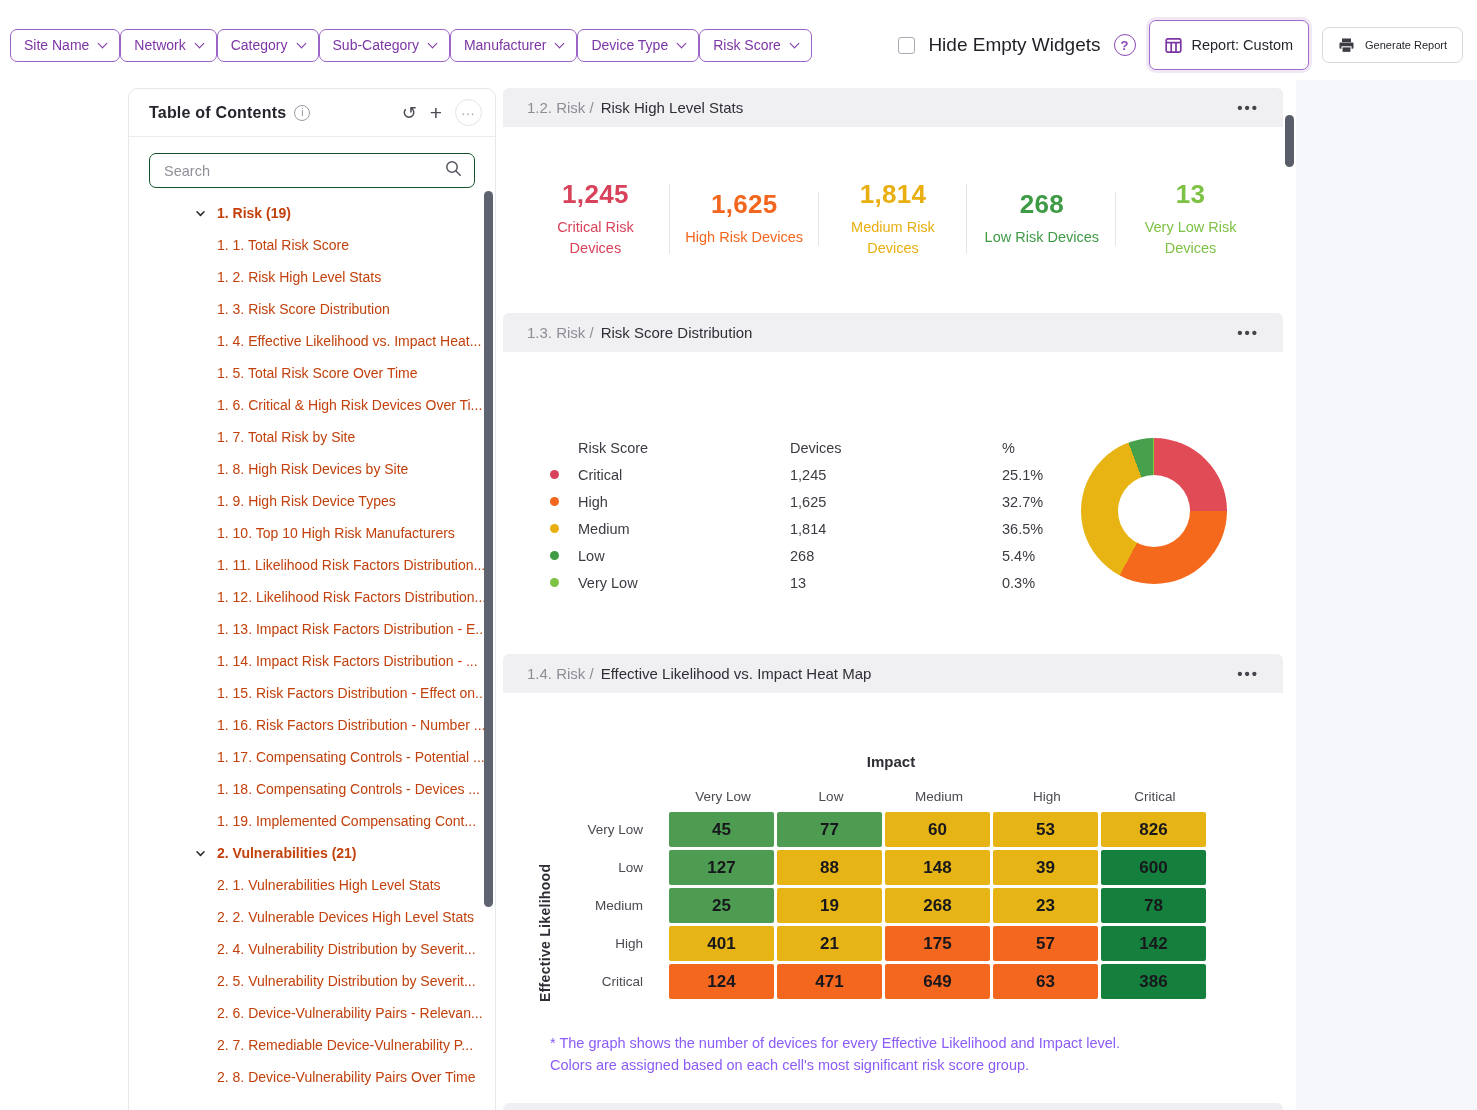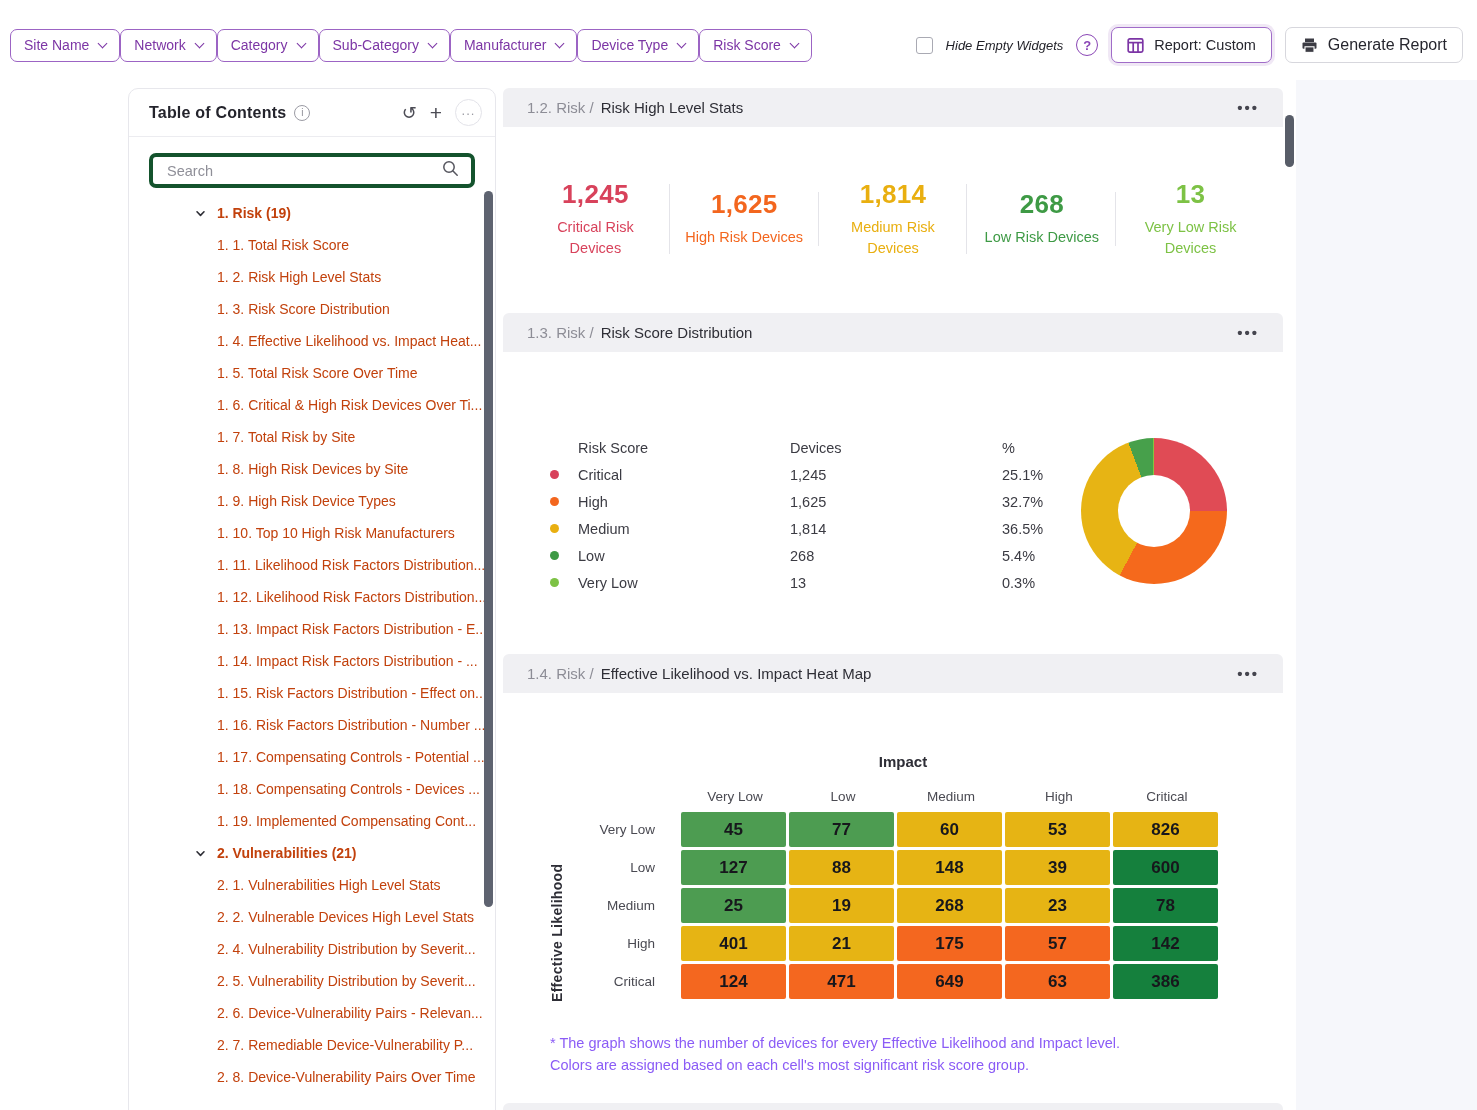--- a/index.html
+++ b/index.html
@@ -12,42 +12,42 @@
   .right-tint { position:absolute; left:1296px; top:80px; width:181px; height:1030px; background:#f6f7fb; }
 
   
   .toolbar { position:absolute; left:10px; top:28px; right:14px; height:34px; display:flex; align-items:center; gap:10px; }
   .filters { display:flex; }
   .filter-btn { display:inline-flex; align-items:center; gap:10px; padding:0 13px; height:33px;
     border:1.5px solid #9c64c4; border-radius:7px; color:#7c35a5; font-size:14px; background:#fff; cursor:pointer; white-space:nowrap; }
   .chev { width:7px; height:7px; border-right:1.7px solid #7c35a5; border-bottom:1.7px solid #7c35a5; transform:rotate(45deg); margin-top:-4px; }
   .toolbar-right { margin-left:auto; display:flex; align-items:center; gap:13px; }
   .checkbox { width:17px; height:17px; border:1.6px solid #a9aab3; border-radius:3px; background:#fff; cursor:pointer; }
-  .hide-label { font-size:13px; color:#1f1f26;font-style:italic; }
+  .hide-label { font-size:19px; color:#1f1f26; }
   .help-circle { width:22px; height:22px; border-radius:50%; border:1.6px solid #8a46b6; color:#8a46b6;
     display:flex; align-items:center; justify-content:center; font-size:13px; font-weight:700; cursor:pointer; }
-  .report-btn { display:flex; align-items:center; gap:10px; height:36px; padding:0 15px; border:1.5px solid #a06cc8;
+  .report-btn { display:flex; align-items:center; gap:10px; height:50px; padding:0 15px; border:1.5px solid #a06cc8;
     border-radius:7px; background:#fff; font-size:14.5px; color:#26262e; cursor:pointer; box-shadow:0 0 0 3px rgba(140,80,180,.13); }
   .generate-btn { display:flex; align-items:center; gap:10px; height:36px; padding:0 15px; border:1px solid #d7d7dd;
-    border-radius:7px; background:#fff; font-size:16px; color:#26262e; cursor:pointer; }
+    border-radius:7px; background:#fff; font-size:11px; color:#26262e; cursor:pointer; }
   .btn-icon svg { display:block; }
 
   
   .toc { position:absolute; left:128px; top:88px; width:368px; height:1040px; background:#fff;
     border:1px solid #e7e7ec; border-radius:10px; overflow:hidden; }
   .toc-header { height:48px; display:flex; align-items:center; gap:8px; padding:0 13px 0 20px; border-bottom:1px solid #ececf0; }
   .toc-title { font-size:16px; font-weight:700; color:#24242c; letter-spacing:.2px; }
   .info-circle { width:16px; height:16px; border-radius:50%; border:1.4px solid #9b9ba4; color:#8d8d96;
     display:flex; align-items:center; justify-content:center; font-size:10px; }
   .toc-actions { margin-left:auto; display:flex; align-items:center; gap:13px; color:#4c4c55; }
   .refresh-icon { font-size:18px; cursor:pointer; line-height:1; }
   .plus-icon { font-size:21px; cursor:pointer; line-height:1; font-weight:400; }
   .more-circle { width:27px; height:27px; border:1px solid #e3e3e9; border-radius:50%; display:flex; align-items:center;
     justify-content:center; color:#9a9aa2; font-size:13px; letter-spacing:1px; cursor:pointer; padding-bottom:5px; }
-  .search-wrap { margin:16px 20px 9px 20px; height:35px; border:4px solid #14532d; border-radius:7px;
+  .search-wrap { margin:16px 20px 9px 20px; height:35px; border:1px solid #14532d; border-radius:7px;
     display:flex; align-items:center; padding:0 12px; background:#fff; }
   .search-input { border:none; outline:none; flex:1; font-size:14.5px; color:#333; background:transparent; font-family:inherit; }
   .search-input::placeholder { color:#8f8f98; }
   .toc-list { position:relative; }
   .toc-row { height:32px; display:flex; align-items:center; padding-left:66px; font-size:14px; color:#c2410c;
     cursor:pointer; white-space:nowrap; overflow:hidden; }
   .toc-row .chevron { width:22px; display:flex; align-items:center; flex:0 0 22px; }
   .toc-row .chevron svg { display:block; }
   .t-section { font-weight:700; }
   .t-child .chevron { visibility:hidden; }
@@ -72,21 +72,21 @@
   
   .dist-body { height:300px; }
   .dist-table { position:absolute; left:47px; top:82px; width:600px; font-size:14.5px; color:#3b3b43; }
   .dist-row { display:grid; grid-template-columns:28px 212px 212px 110px; height:27px; align-items:center; }
   .dot { width:9px; height:9px; border-radius:50%; }
   .donut { position:absolute; left:578px; top:86px; width:146px; height:146px; border-radius:50%; }
   .donut::after { content:''; position:absolute; inset:37px; background:#fff; border-radius:50%; }
 
   
   .hm-body { height:408px; }
-  .hm-figure { position:absolute; left:46px; top:60px; width:708px; }
+  .hm-figure { position:absolute; left:34px; top:60px; width:708px; }
   .hm-xtitle { text-align:center; font-size:15px; font-weight:700; color:#2e2e36; height:20px; }
   .hm-colheads { display:flex; margin-left:132px; margin-top:16px; }
   .hm-colheads span { width:108px; text-align:center; font-size:13.5px; color:#4a4a52; }
   .hm-grid-row { display:flex; align-items:center; margin-top:3px; }
   .hm-grid-row:first-of-type { margin-top:8px; }
   .hm-rowlabel { width:132px; padding-right:26px; text-align:right; font-size:13.5px; color:#4a4a52; flex:0 0 132px; }
   .hm-cell { width:105px; height:35px; margin-right:3px; display:flex; align-items:center; justify-content:center;
     font-size:17px; font-weight:600; color:#17171c; border-radius:2px; }
   .hm-green  { background:#4d9c51; }
   .hm-yellow { background:#e6b414; }

